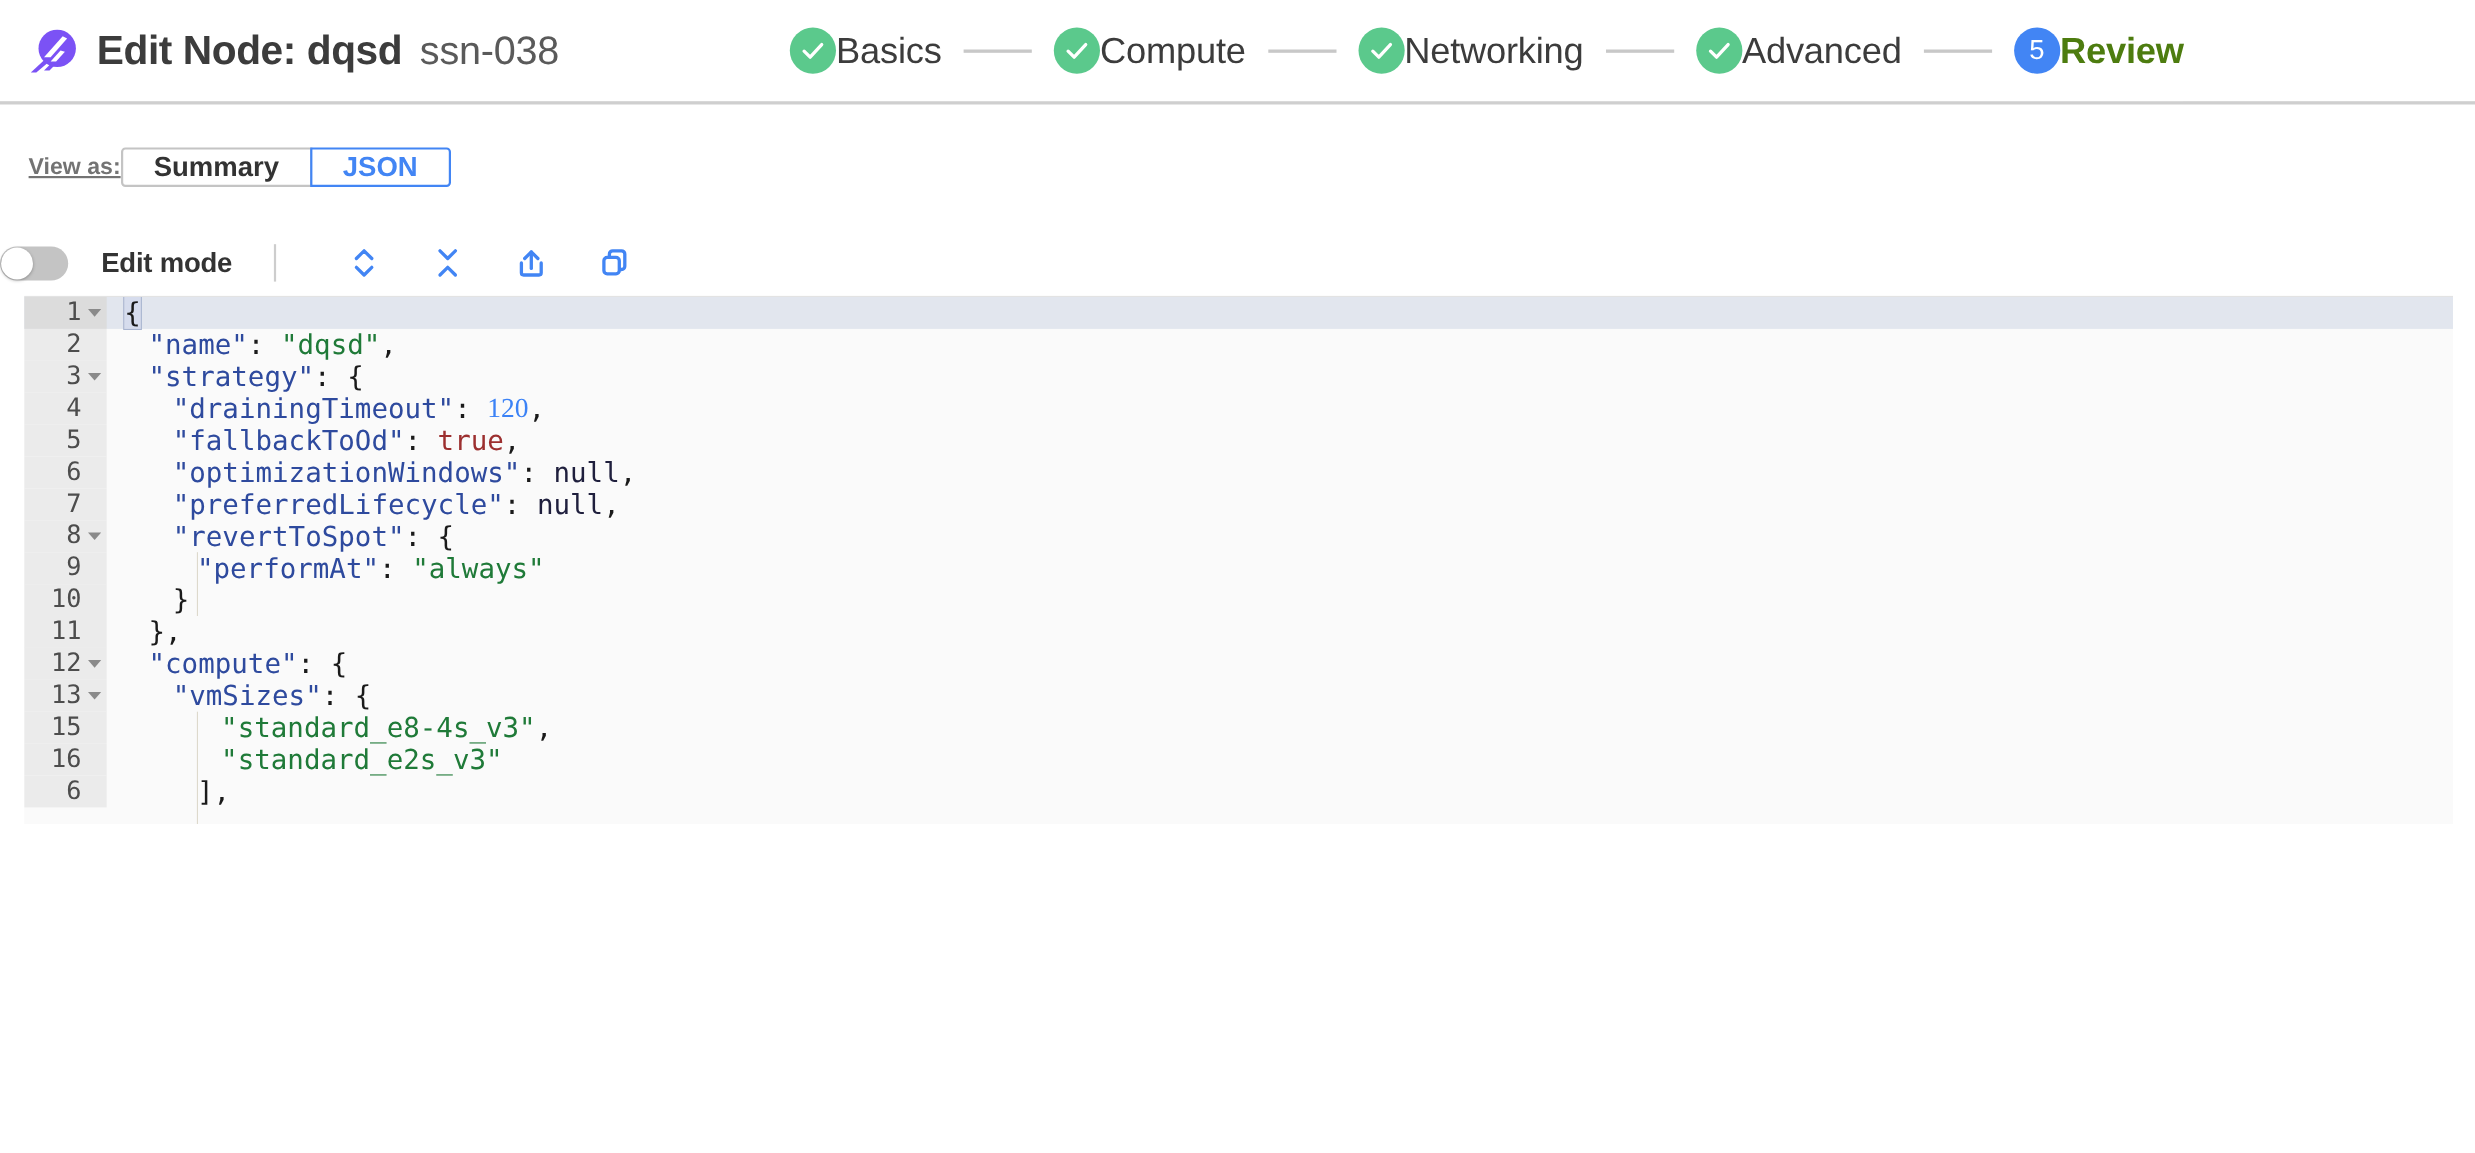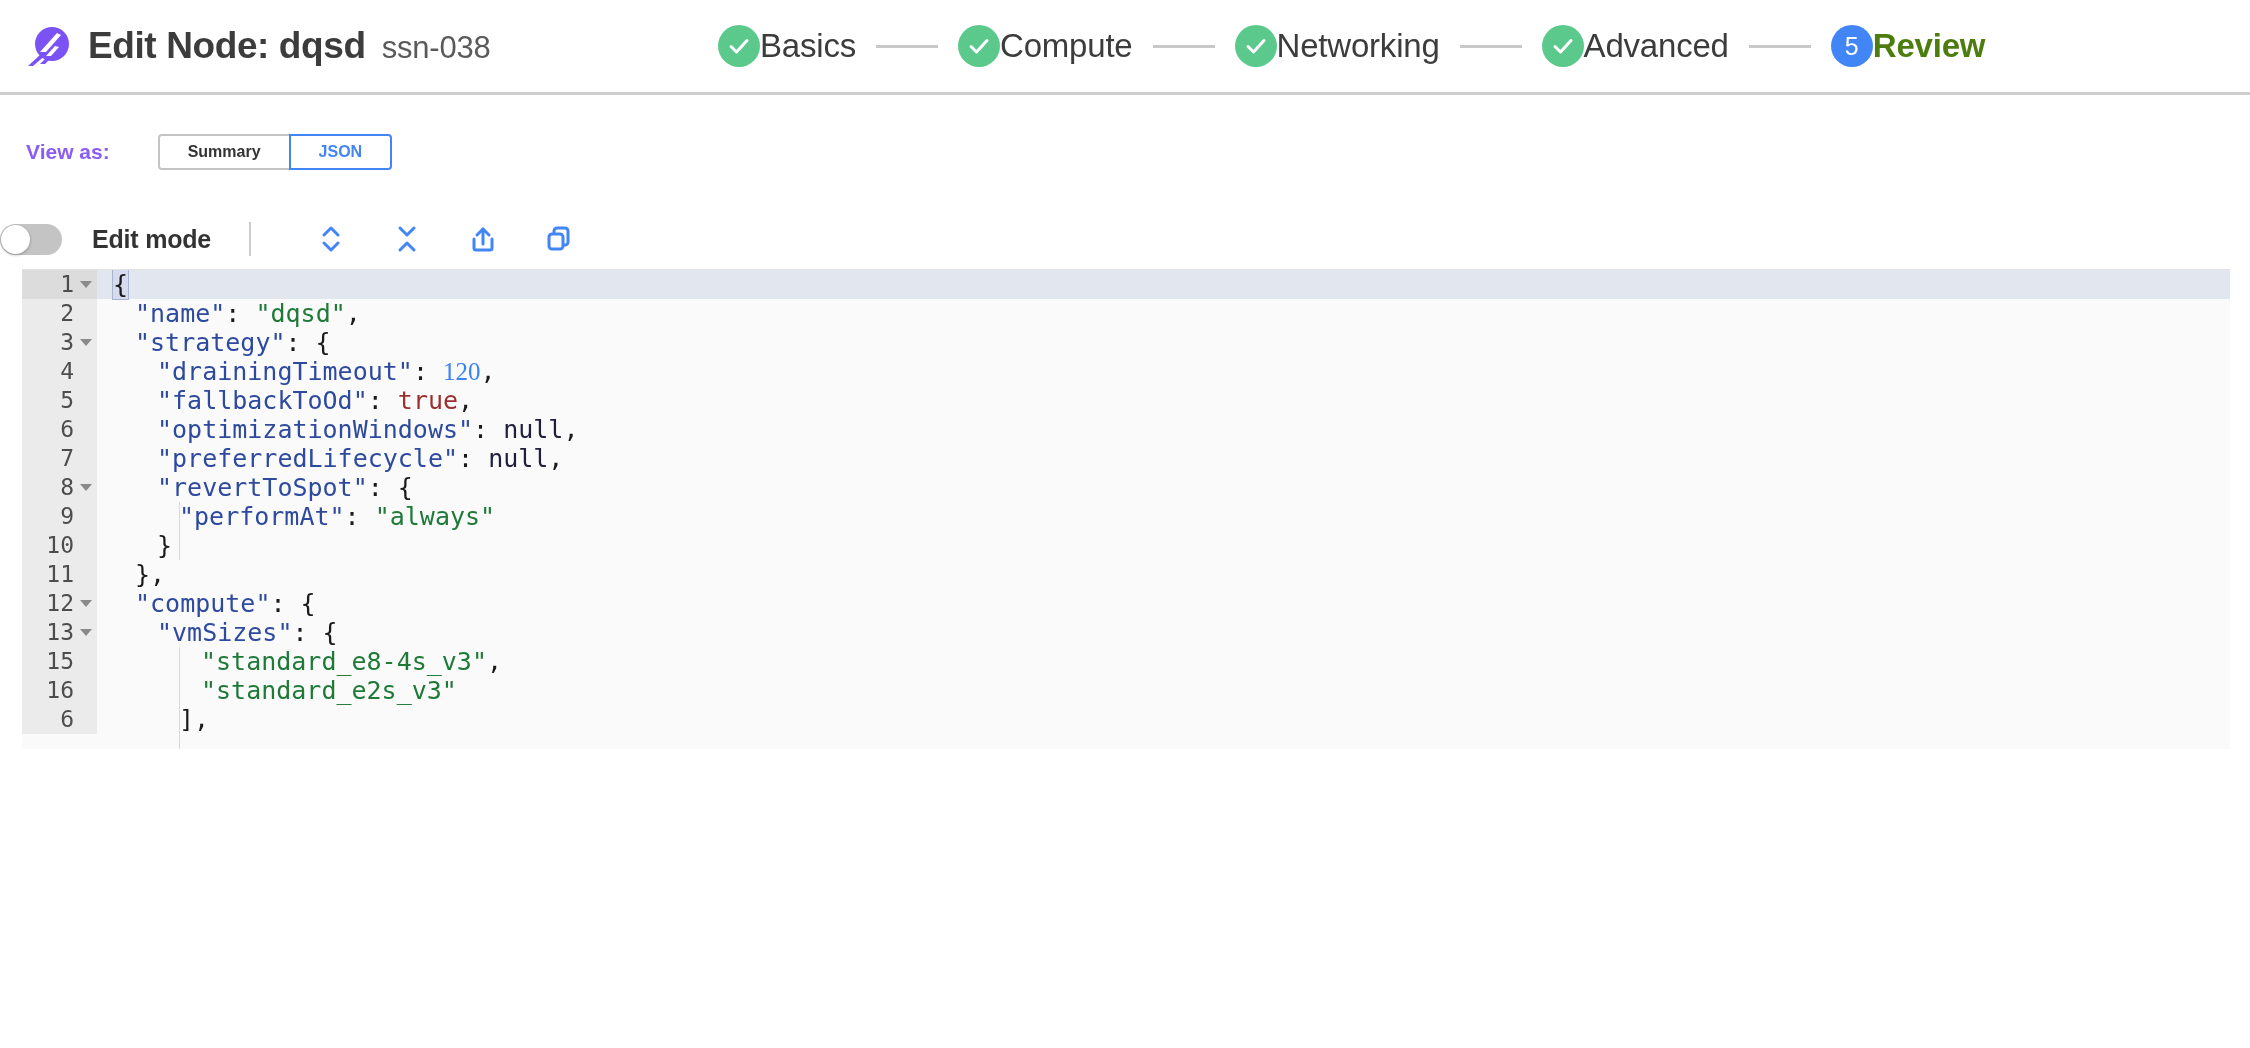--- a/index.html
+++ b/index.html
@@ -33,21 +33,21 @@
     flex: 0 0 auto;
     white-space: nowrap;
   }
   .page-title {
     font-size: 37px;
     font-weight: bold;
     color: #3c3c3c;
     letter-spacing: -0.4px;
   }
   .page-subtitle {
-    font-size: 31px;
+    font-size: 36px;
     color: #5a5a5a;
     letter-spacing: -0.2px;
   }
 
   .stepper {
     position: absolute;
     left: 700px;
     top: 0;
     height: 92px;
     display: flex;
@@ -85,29 +85,29 @@
   
   .viewas-row {
     display: flex;
     align-items: center;
     margin-top: 39px;
     padding-left: 26px;
   }
   .viewas-label {
     font-size: 21px;
     font-weight: bold;
-    color: #8b5cf6;
-    margin-right: 48px;
+    color: #737373;
+    text-decoration: underline;
   }
   .segmented { display: flex; }
   .seg-btn {
     height: 32px;
     padding: 16px 28px;
     display: flex; align-items: center; justify-content: center;
-    font-size: 16px;
+    font-size: 25px;
     font-weight: bold;
     background: #ffffff;
     cursor: pointer;
     border: 2px solid #c4c4c4;
   }
   .seg-btn.first { border-radius: 4px 0 0 4px; color: #333333; }
   .seg-btn.last {
     border-radius: 0 4px 4px 0;
     border: 2px solid #4285f4;
     color: #4285f4;

